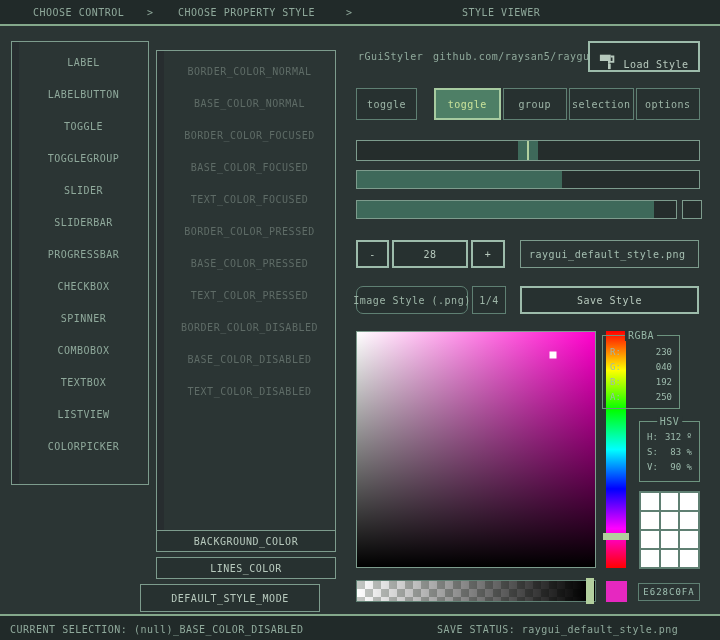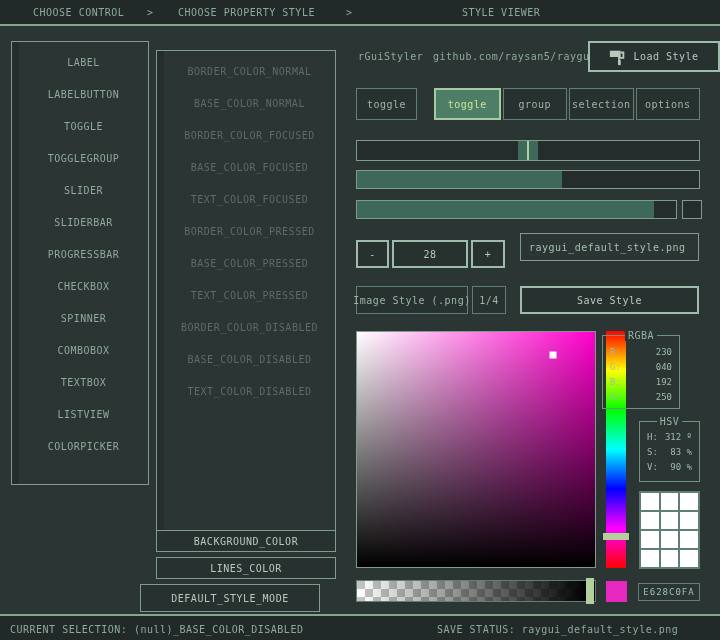--- a/index.html
+++ b/index.html
@@ -33,21 +33,21 @@
   .rbtn{position:absolute;display:flex;align-items:center;justify-content:center;
         background:#273130;border:1px solid #5f8073;color:#9db5a7;
         font:inherit;letter-spacing:inherit;cursor:pointer;white-space:nowrap;}
   .rbtn.bright{border:2px solid var(--border-bright);color:#b7c9bd;}
   .prop-btn{border:1px solid var(--border);color:#b7c9bd;}
   .pb1{left:156px;top:530px;width:180px;height:22px;}
   .pb2{left:156px;top:557px;width:180px;height:22px;}
   .pb3{left:140px;top:584px;width:180px;height:28px;}
   
   .hdr-label{position:absolute;top:51px;white-space:nowrap;}
-  .load-btn{left:588px;top:41px;width:132px;height:31px;gap:6px;}
+  .load-btn{left:588px;top:41px;width:112px;height:31px;gap:6px;align-items:flex-end;}
   .load-btn svg{flex:0 0 auto;}
   
   .tgl-single{left:356px;top:88px;width:61px;height:32px;}
   .tgl-group{position:absolute;left:434px;top:88px;width:266px;height:32px;display:flex;gap:2px;}
   .tgl-group .rbtn{position:static;flex:1;height:100%;}
   .group-btn.active{background:var(--active-green);border:2px solid var(--active-border);
                     color:var(--active-text);}
   
   .track{position:absolute;background:#252d2c;border:1px solid var(--border);}
   .slider{left:356px;top:140px;width:344px;height:21px;}
@@ -58,22 +58,22 @@
         display:flex;align-items:center;justify-content:center;}
   .knob i{display:block;width:2px;height:100%;background:var(--handle-green);}
   .checkbox{position:absolute;left:682px;top:200px;width:20px;height:19px;
             border:1px solid var(--border);background:#252d2c;cursor:pointer;}
   
   .sp-minus{left:356px;top:240px;width:33px;height:28px;}
   .sp-value{left:392px;top:240px;width:76px;height:28px;}
   .sp-plus{left:471px;top:240px;width:34px;height:28px;}
   .textbox{position:absolute;border:1px solid var(--border);color:#a5bfb1;
            display:flex;align-items:center;padding-left:8px;cursor:text;background:transparent;}
-  .file-box{left:520px;top:233px;width:179px;height:28px;}
-  .imgstyle-btn{left:356px;top:286px;width:112px;height:28px;}
+  .file-box{left:520px;top:240px;width:179px;height:28px;}
+  .imgstyle-btn{left:356px;top:286px;width:112px;height:28px;border-radius:7px;}
   .ratio-btn{left:472px;top:286px;width:34px;height:28px;}
   .save-btn{left:520px;top:286px;width:179px;height:28px;}
   
   .sv-square{position:absolute;left:356px;top:331px;width:240px;height:237px;
              border:1px solid var(--border);cursor:crosshair;
              background:linear-gradient(to bottom,rgba(0,0,0,0),#000),
                         linear-gradient(to right,#fff,#ff00cc);}
   .sv-cursor{position:absolute;width:7px;height:7px;background:#fff;transform:translate(-50%,-50%);}
   .hue-bar{position:absolute;left:606px;top:331px;width:20px;height:237px;cursor:pointer;
            background:linear-gradient(to bottom,#f00 0%,#ff0 16.6%,#0f0 33.3%,#0ff 50%,

